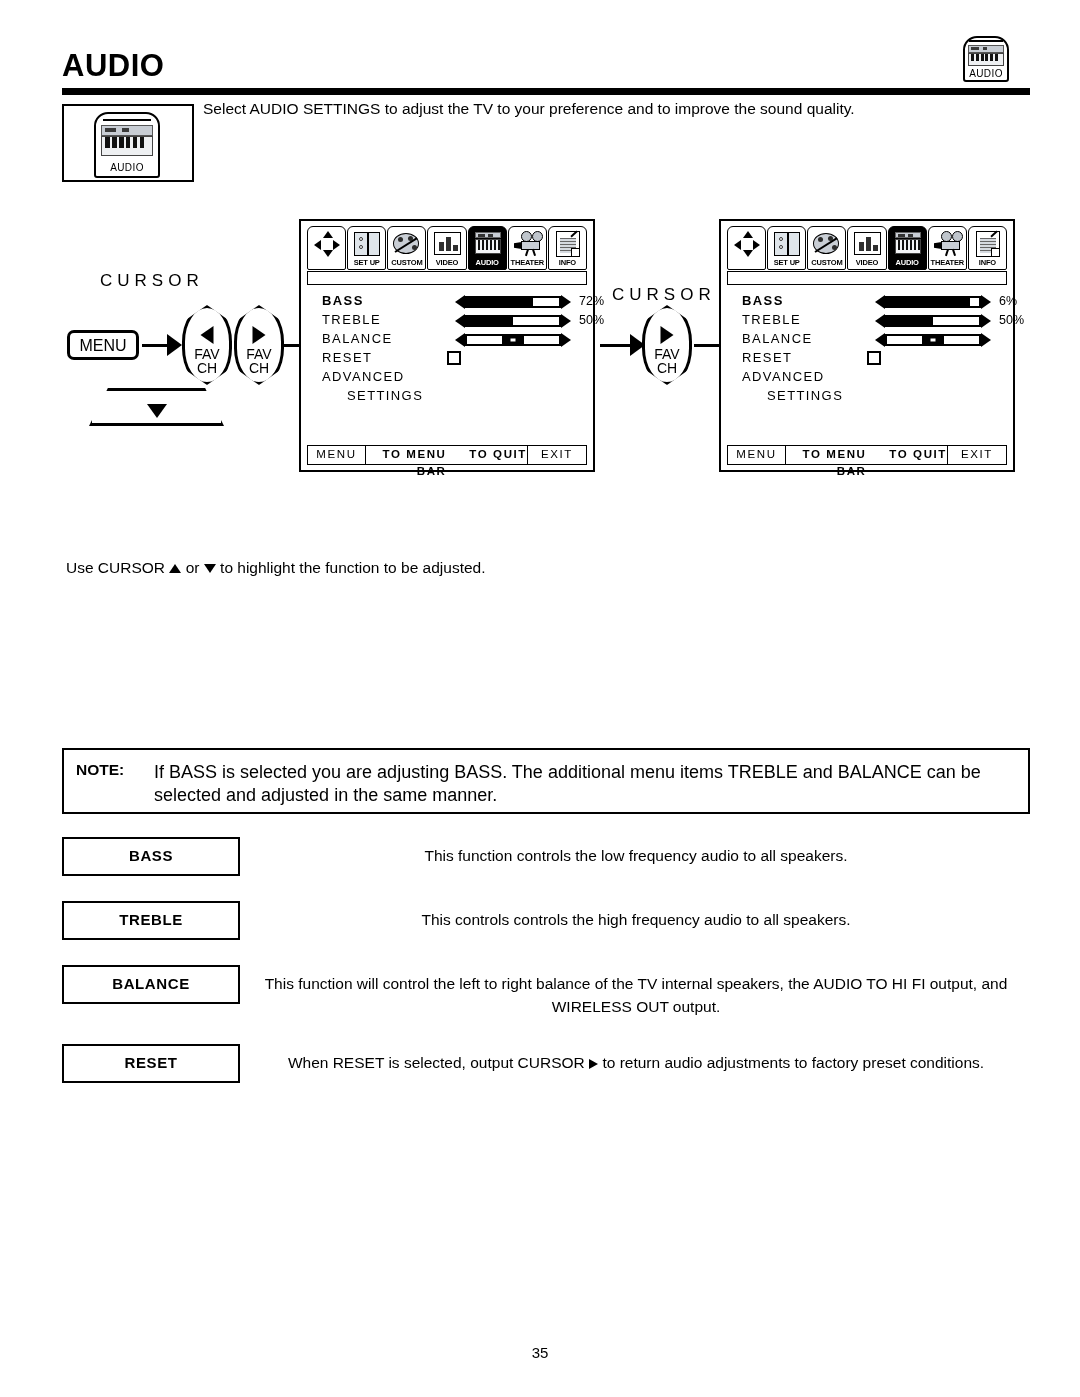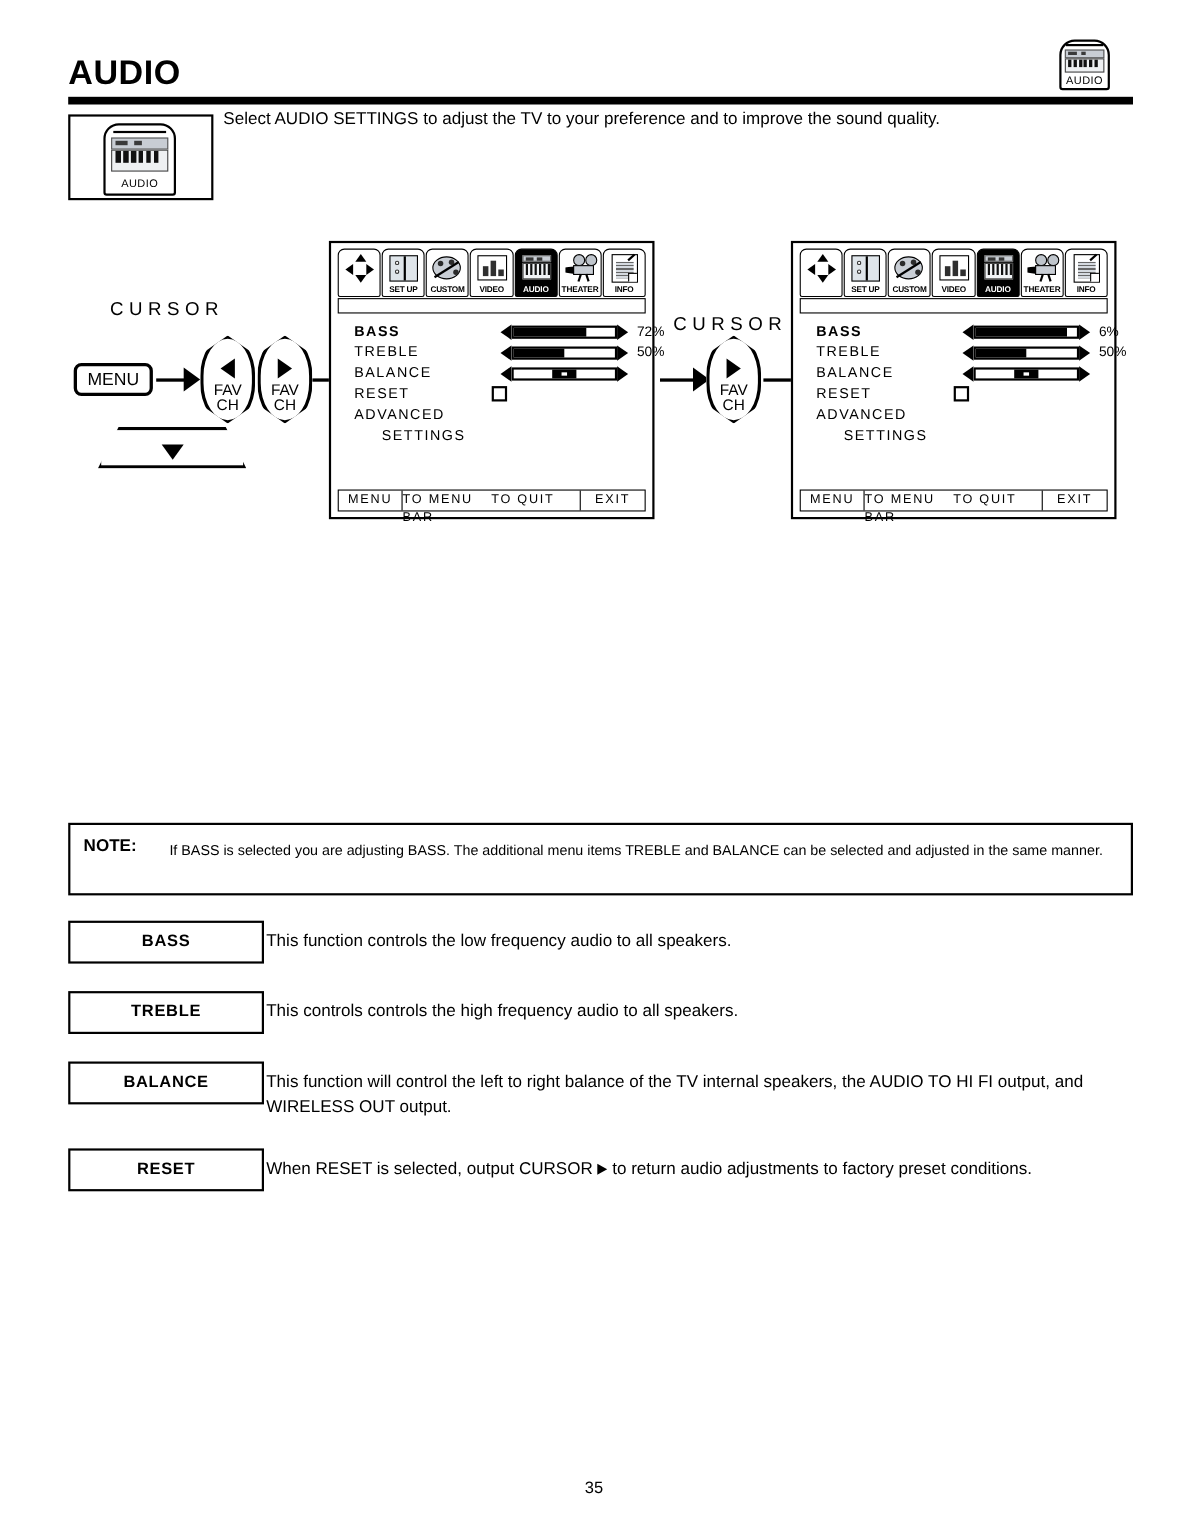--- a/index.html
+++ b/index.html
@@ -257,56 +257,56 @@
   .osd-footer {
     position: absolute; left: 6px; right: 6px; bottom: 5px; height: 20px;
     border: 1.5px solid #000; display: flex;
   }
   .osd-footer .cell {
     font-size: 11.5px; letter-spacing: 1.6px; line-height: 17px;
     text-align: center;
   }
   .osd-footer .c1 { width: 58px; border-right: 1.5px solid #000; }
   .osd-footer .c2 { flex: 1; border-right: 1.5px solid #000; display:flex; }
-  .osd-footer .c2 .a { flex: 1; text-align:left; }
+  .osd-footer .c2 .a { flex: 1; text-align:right;font-weight:bold; }
   .osd-footer .c3 { width: 58px; }
 
   
   #instructions {
     position: absolute; left: 66px; top: 556px;
     font-size: 15.5px; line-height: 23px;
   }
 
   
   #note-box {
     position: absolute; left: 62px; top: 748px;
     width: 968px; height: 66px;
     border: 2.5px solid #000; background: #fff;
   }
   #note-label {
     position: absolute; left: 12px; top: 11px;
     font-size: 15.5px; font-weight: bold;
   }
   #note-text {
     position: absolute; left: 90px; top: 11px; right: 12px;
-    font-size: 13px; line-height: 23px;
+    font-size: 18px; line-height: 23px;
   }
 
   
   .defrow { position: absolute; left: 62px; width: 968px; }
   .defrow .keybox {
     position: absolute; left: 0; top: 0;
     width: 178px; height: 39px;
     border: 2.5px solid #000; background: #fff;
     font-size: 15px; font-weight: bold; letter-spacing: .6px;
     text-align: center; line-height: 34px;
   }
   .defrow .desc {
     position: absolute; left: 180px; top: 7px; right: 0;
-    font-size: 15.5px; line-height: 23px;
+    font-size: 15.5px; line-height: 23px; text-align: center;
   }
 
   #def-bass    { top: 837px; }
   #def-treble  { top: 901px; }
   #def-balance { top: 965px; }
   #def-reset   { top: 1044px; }
 
   
   #page-number {
     position: absolute; left: 0; right: 0; top: 1344px;
@@ -730,20 +730,23 @@
     <div class="cell c1">MENU</div>
     <div class="cell c2">
       <span class="a">TO MENU BAR</span>
       <span class="a">TO QUIT</span>
     </div>
     <div class="cell c3">EXIT</div>
   </div>
 </div>
 
 <div id="instructions">
+  <div>
+    <span>Use CURSOR </span><span class="tri-up"></span><span> or </span><span class="tri-dn"></span><span> to highlight the function to be adjusted.</span>
+  </div>
 </div>
 
 <div id="note-box">
   <div id="note-label">NOTE:</div>
   <div id="note-text">If BASS is selected you are adjusting BASS.  The additional menu items TREBLE and BALANCE can be selected and adjusted in the same manner.</div>
 </div>
 
 <div class="defrow" id="def-bass">
   <div class="keybox">BASS</div>
   <div class="desc">This function controls the low frequency audio to all speakers.</div>

